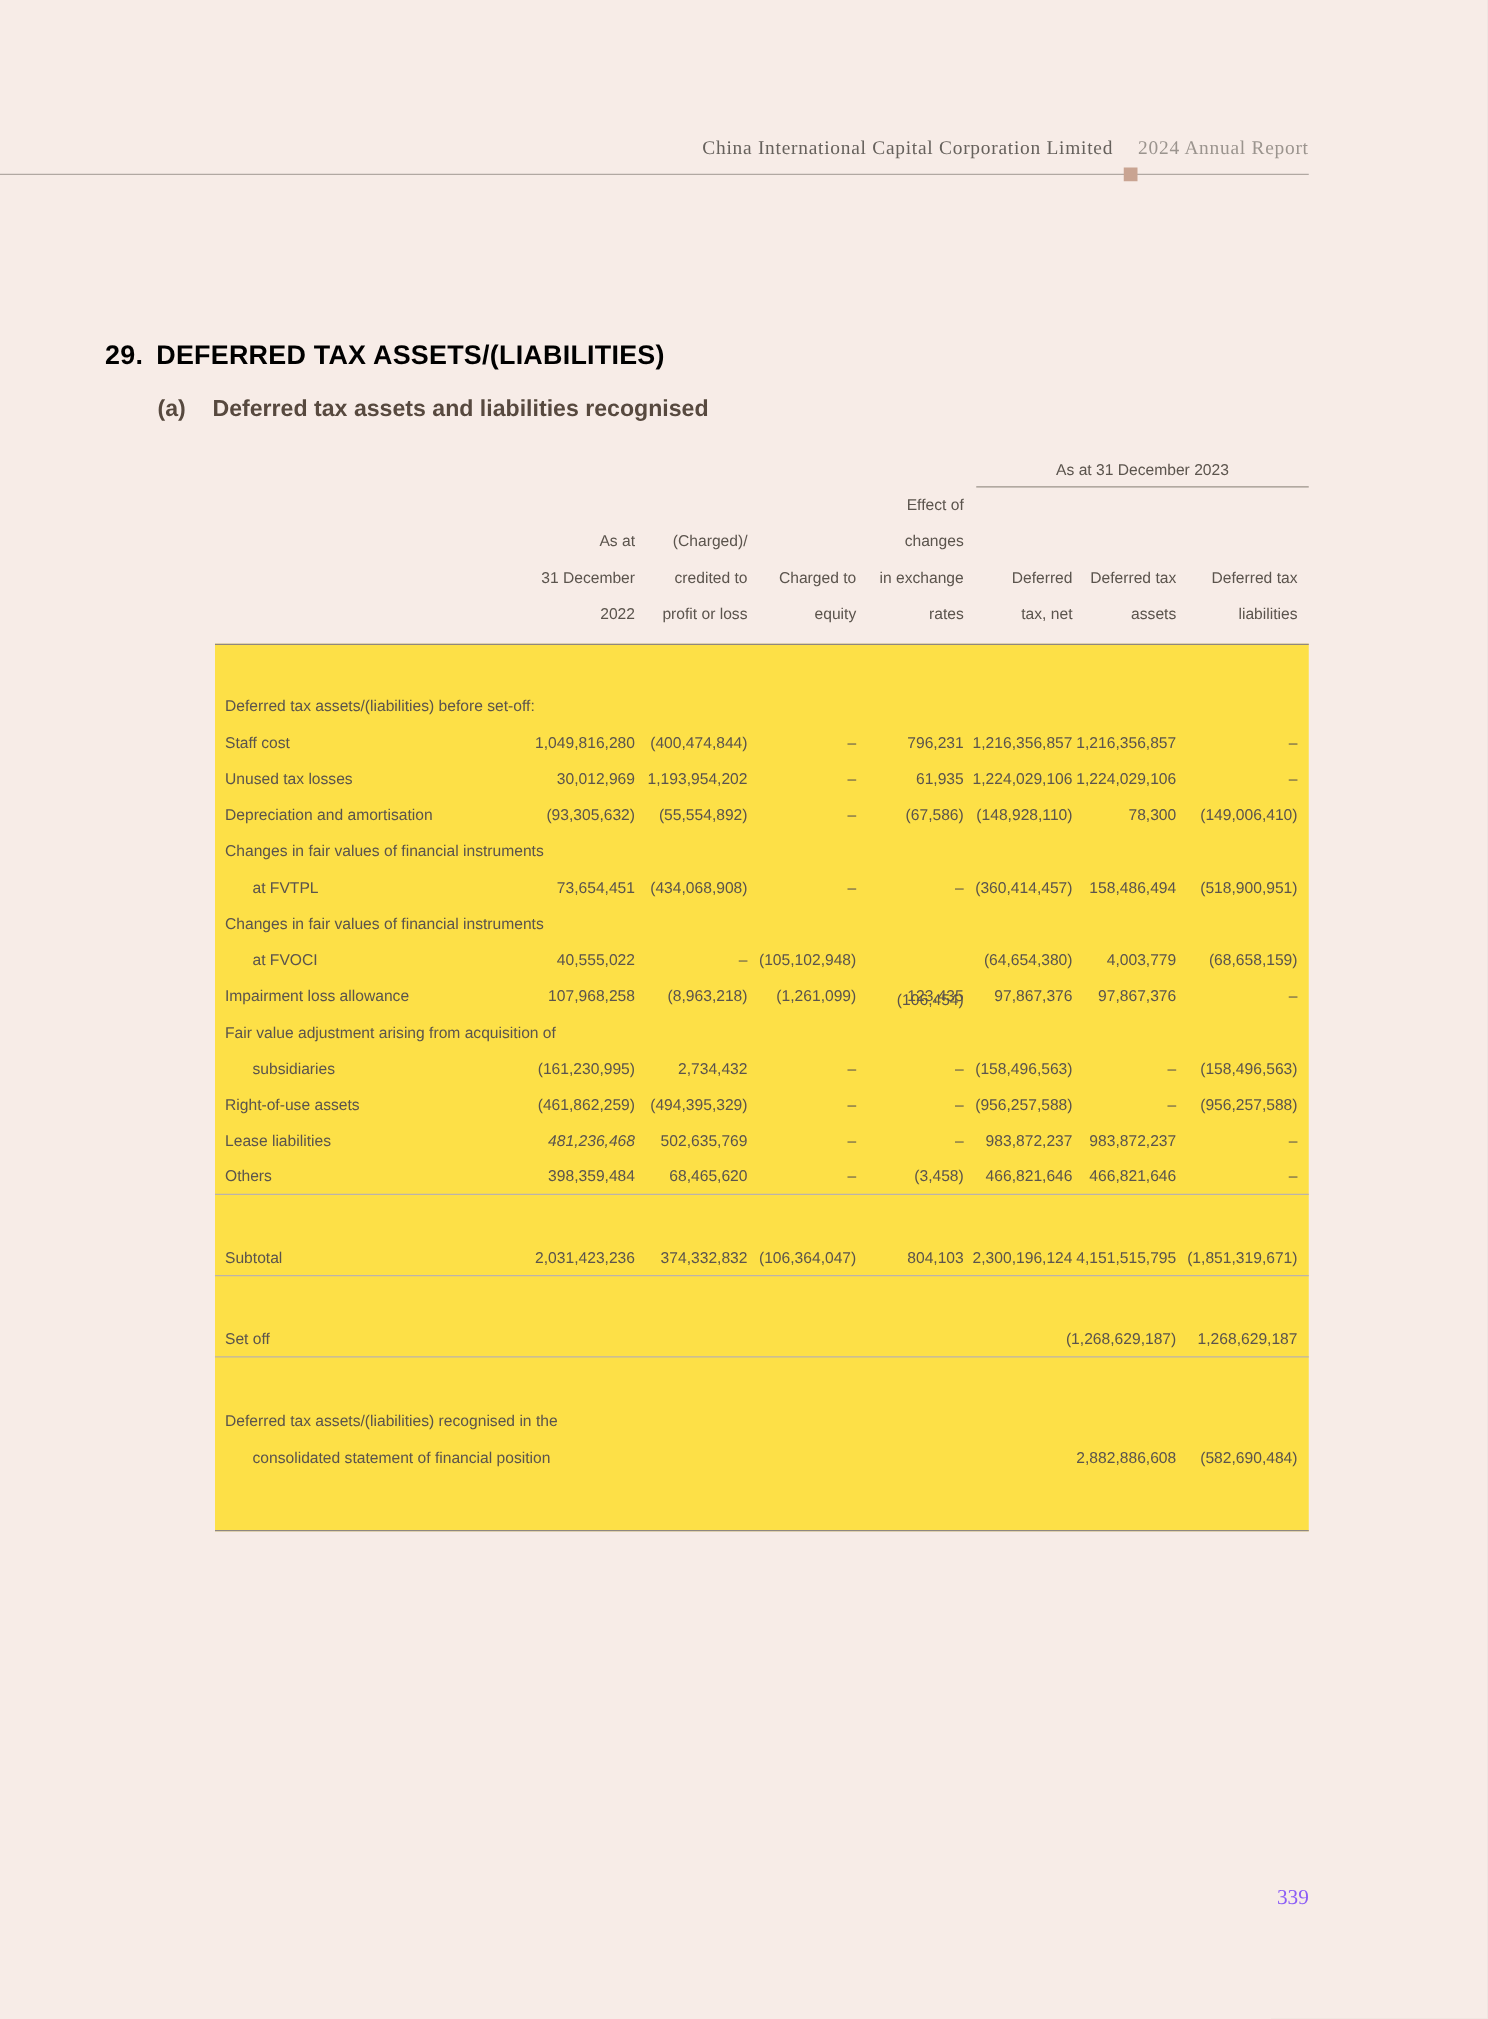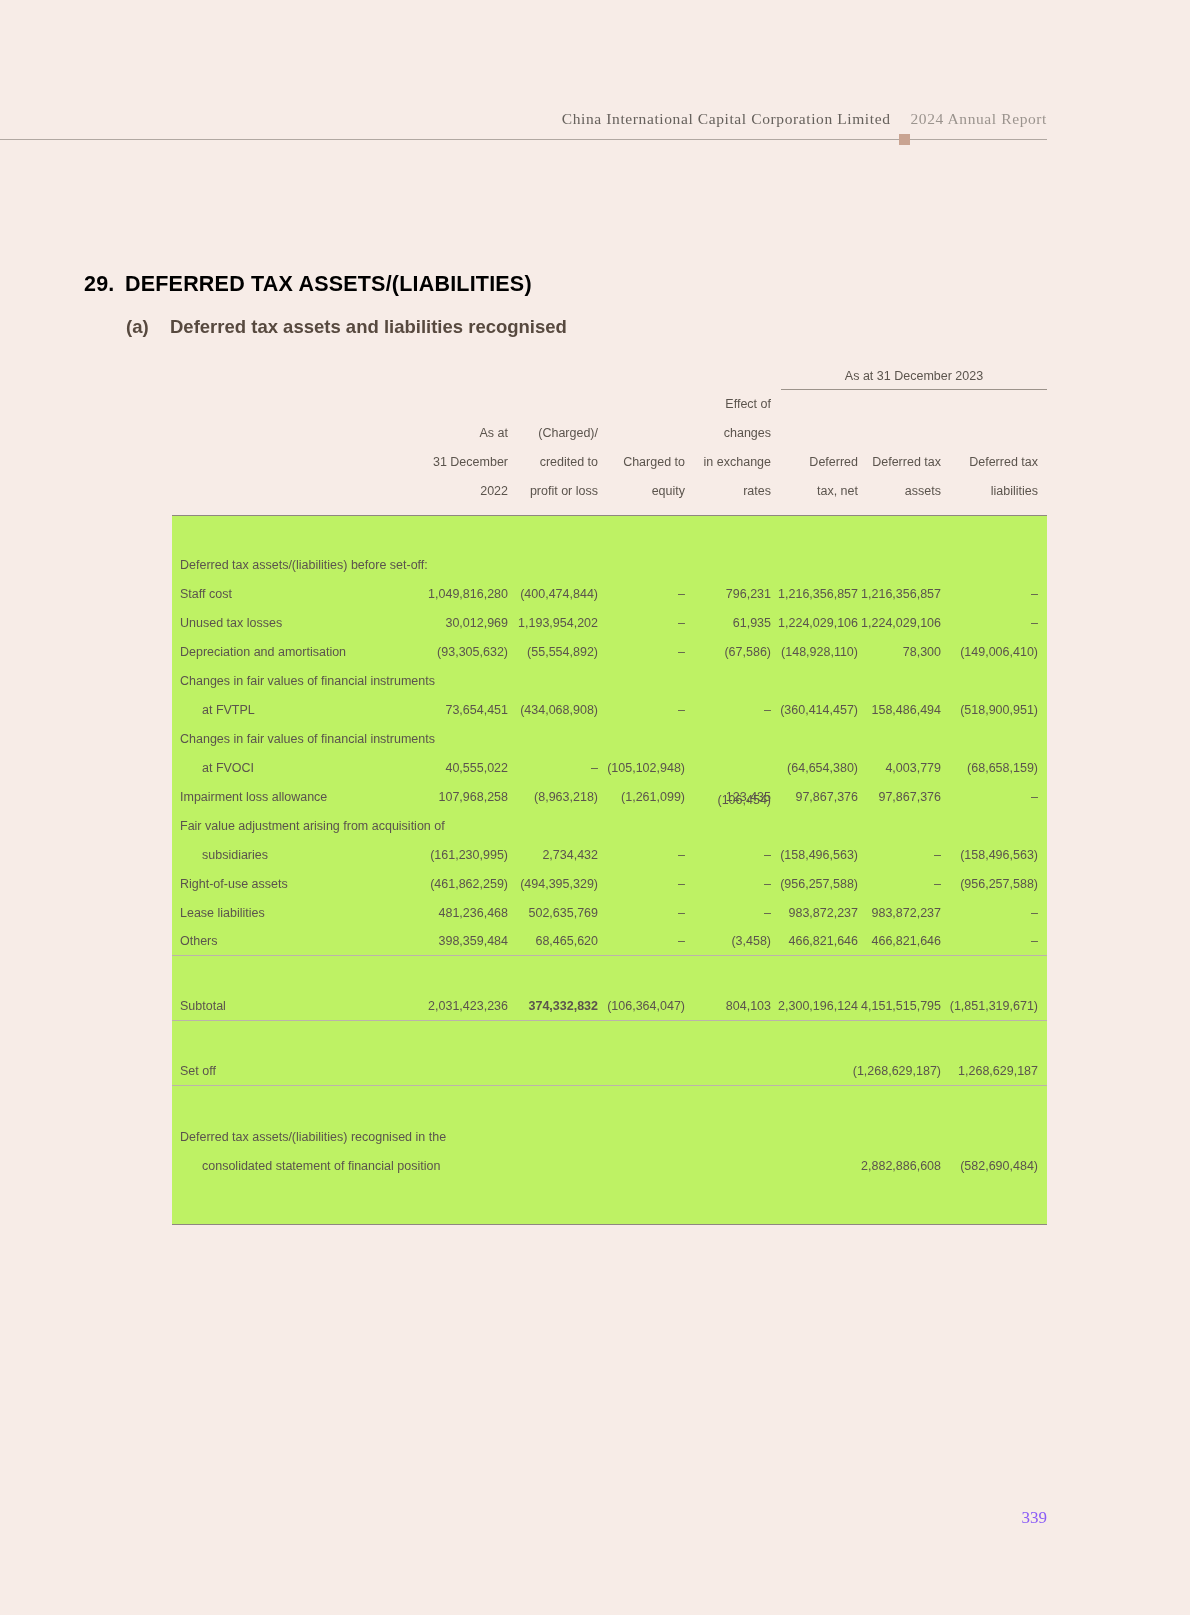--- a/index.html
+++ b/index.html
@@ -81,21 +81,21 @@
     margin-bottom: 9px;
   }
   .hcol {
     position: absolute;
     bottom: 0;
     text-align: right;
     white-space: nowrap;
   }
   .hline { line-height: 29px; }
   .table-body {
-    background: #bef264;
+    background: #fde047;
     border-top: 1px solid #8f8780;
     border-bottom: 1px solid #8f8780;
     padding: 34px 0 44px 0;
   }
   .trow { position: relative; height: 29px; }
   .trow.rule { border-bottom: 1px solid #bcb3ab; }
   .rlabel {
     position: absolute;
     left: 8px; top: 50%;
     transform: translateY(-50%);
@@ -266,21 +266,21 @@
           <span class="cell" style="right: 539px;">(461,862,259)</span>
           <span class="cell" style="right: 449px;">(494,395,329)</span>
           <span class="cell" style="right: 362px;">–</span>
           <span class="cell" style="right: 276px;">–</span>
           <span class="cell" style="right: 189px;">(956,257,588)</span>
           <span class="cell" style="right: 106px;">–</span>
           <span class="cell" style="right: 9px;">(956,257,588)</span>
         </div>
         <div class="trow">
           <span class="rlabel">Lease liabilities</span>
-          <span class="cell" style="right: 539px;">481,236,468</span>
+          <span class="cell" style="right: 539px; font-style: italic;">481,236,468</span>
           <span class="cell" style="right: 449px;">502,635,769</span>
           <span class="cell" style="right: 362px;">–</span>
           <span class="cell" style="right: 276px;">–</span>
           <span class="cell" style="right: 189px;">983,872,237</span>
           <span class="cell" style="right: 106px;">983,872,237</span>
           <span class="cell" style="right: 9px;">–</span>
         </div>
         <div class="trow rule">
           <span class="rlabel">Others</span>
           <span class="cell" style="right: 539px;">398,359,484</span>
@@ -288,21 +288,21 @@
           <span class="cell" style="right: 362px;">–</span>
           <span class="cell" style="right: 276px;">(3,458)</span>
           <span class="cell" style="right: 189px;">466,821,646</span>
           <span class="cell" style="right: 106px;">466,821,646</span>
           <span class="cell" style="right: 9px;">–</span>
         </div>
         <div class="spacer"></div>
         <div class="trow rule">
           <span class="rlabel">Subtotal</span>
           <span class="cell" style="right: 539px;">2,031,423,236</span>
-          <span class="cell" style="right: 449px; font-weight: bold;">374,332,832</span>
+          <span class="cell" style="right: 449px;">374,332,832</span>
           <span class="cell" style="right: 362px; margin-left: 36px;">(106,364,047)</span>
           <span class="cell" style="right: 276px;">804,103</span>
           <span class="cell" style="right: 189px;">2,300,196,124</span>
           <span class="cell" style="right: 106px;">4,151,515,795</span>
           <span class="cell" style="right: 9px;">(1,851,319,671)</span>
         </div>
         <div class="spacer"></div>
         <div class="trow rule">
           <span class="rlabel">Set off</span>
           <span class="cell" style="right: 106px;">(1,268,629,187)</span>

